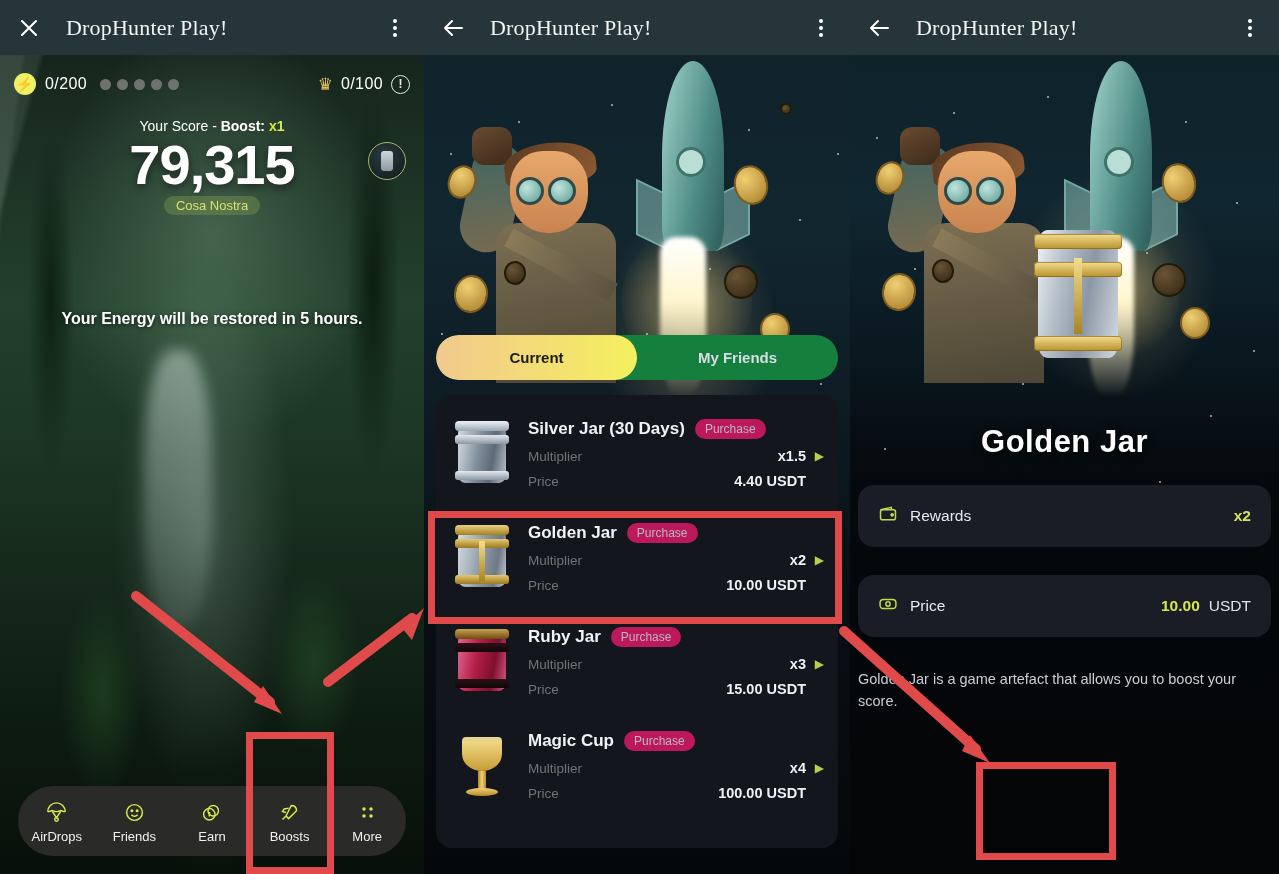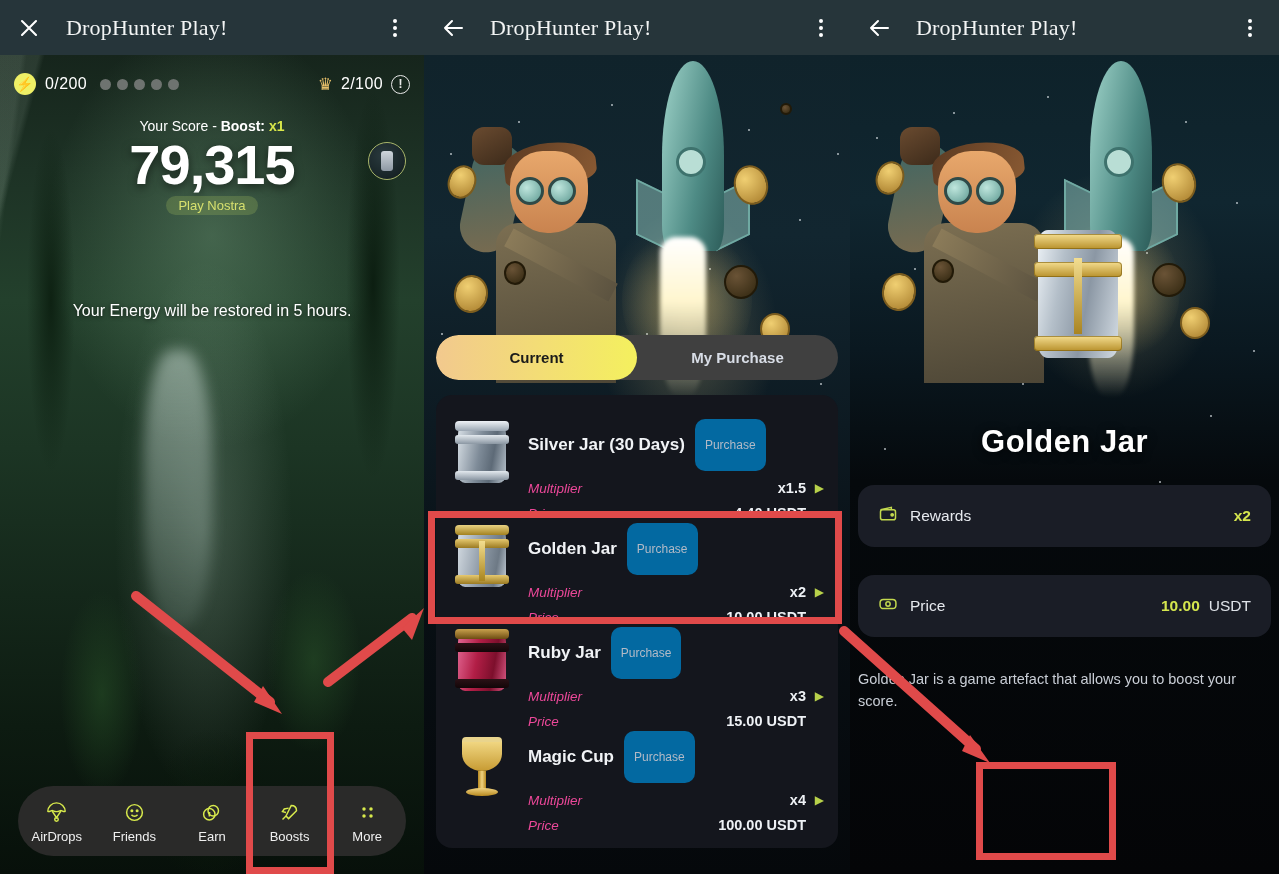--- a/index.html
+++ b/index.html
@@ -109,22 +109,23 @@
 
   .welldone {
     position: absolute; top: 300px; left: 0; right: 0; text-align: center; z-index: 12;
   }
   .welldone .wd-title {
     font-size: 45px; font-weight: 800; letter-spacing: 1px;
     color: #57e84a;
     text-shadow: 0 0 18px rgba(90,230,70,.55), 0 2px 3px rgba(0,0,0,.5);
   }
   .welldone .wd-sub {
-    margin-top: 2px; color: #ffffff; font-size: 16px;
+    margin-top: 10px; color: #ffffff; font-size: 16px;
     text-shadow: 0 1px 4px rgba(0,0,0,.7);
+    font-weight: bold;
   }
 
   .navbar {
     position: absolute; left: 18px; right: 18px; bottom: 18px; height: 70px;
     background: #2a2a29; border-radius: 35px;
     display: flex; align-items: center; justify-content: space-around; z-index: 20;
   }
   .nav-item {
     display: flex; flex-direction: column; align-items: center; gap: 4px;
     width: 72px; padding-top: 2px;
@@ -213,21 +214,21 @@
   .coin.dark { background: radial-gradient(circle at 35% 30%, #6a5336, #30260f); border-color:#221a08; }
 
   .hero-title {
     position: absolute; left: 0; right: 0; top: 283px; text-align: center;
     font-size: 35px; font-weight: 800; color: #ffffff; letter-spacing: .5px;
     text-shadow: 0 2px 8px rgba(0,0,0,.75); z-index: 14;
   }
 
   .tabs {
     position: absolute; left: 12px; right: 12px; top: 335px; height: 45px;
-    background: #404040; border-radius: 23px; display: flex; z-index: 16; overflow: hidden;
+    background: #15803d; border-radius: 23px; display: flex; z-index: 16; overflow: hidden;
   }
   .tab {
     flex: 1; display: flex; align-items: center; justify-content: center;
     font-size: 15px; color: #d8dde6; font-weight: 600; border-radius: 23px;
   }
   .tab.active {
     background: linear-gradient(90deg,#f2c98e,#f4f05e);
     color: #1a1a1a;
   }
 
@@ -265,25 +266,25 @@
   }
   .cup-foot {
     position: absolute; left: 16px; top: 57px; width: 32px; height: 8px;
     border-radius: 50%; background: linear-gradient(180deg,#f0d280,#b8891f);
   }
 
   .boost-info { flex: 1; margin-left: 14px; min-width: 0; }
   .boost-head { display: flex; align-items: center; gap: 10px; }
   .boost-name { color: #f1f3f6; font-size: 17px; font-weight: 600; }
   .badge {
-    background: #0369a1; color: #b3bac6; font-size: 12px;
-    padding: 19px 10px; border-radius: 10px;
+    background: #be185d; color: #b3bac6; font-size: 12px;
+    padding: 3px 10px; border-radius: 10px;
   }
   .kv { display: flex; align-items: center; margin-top: 9px; }
-  .kv .k { color: #ec4899; font-size: 13.5px; font-style: italic; }
+  .kv .k { color: #737373; font-size: 13.5px; }
   .kv .v { margin-left: auto; color: #eef1f5; font-size: 14.5px; font-weight: 600; }
   .kv .caret { width: 18px; text-align: right; color: #b8d14a; font-size: 12px; }
   .kv.price .caret { visibility: hidden; }
 
   
   .detail-bg {
     position: absolute; inset: 55px 0 0 0;
     background:
       radial-gradient(ellipse 34% 20% at 62% 28%, rgba(255,225,150,.22), rgba(0,0,0,0) 70%),
       linear-gradient(180deg,#0e222a 0%,#102630 18%,#0a1820 36%,#05090c 52%,#040507 100%);
@@ -368,31 +369,31 @@
         <span class="dot-row">
             <i></i>
             <i></i>
             <i></i>
             <i></i>
             <i></i>
           </span>
       </div>
       <div class="hud-right">
         <span class="crown">♛</span>
-        <span class="hud-txt">2/100</span>
+        <span class="hud-txt">0/100</span>
         <span class="excl">!</span>
       </div>
     </div>
 
     <div class="score-wrap">
       <div class="score-label">
         <span>Your Score - </span><b>Boost:</b> <span class="mult">x1</span>
       </div>
       <div class="score-value">79,315</div>
-      <div><span class="score-tag">Play Nostra</span></div>
+      <div><span class="score-tag">Cosa Nostra</span></div>
     </div>
 
     <div class="avatar-circle">
       <span class="mini-jar"></span>
     </div>
 
     <div class="welldone">
       <div class="wd-sub">Your Energy will be restored in 5 hours.</div>
     </div>
 
@@ -520,21 +521,21 @@
         <div class="coin" style="left:30px; top:220px; width:34px; height:38px; transform:rotate(10deg)"></div>
         <div class="coin dark" style="left:80px; top:206px; width:22px; height:24px"></div>
         <div class="coin" style="left:336px; top:258px; width:30px; height:32px"></div>
         <div class="coin dark" style="left:356px; top:48px; width:12px; height:12px"></div>
       </div>
     </div>
 
 
     <div class="tabs">
       <div class="tab active">Current</div>
-      <div class="tab">My Purchase</div>
+      <div class="tab">My Friends</div>
     </div>
 
     <div class="list-card">
 
       <div class="boost-row">
         <div class="jar-thumb">
           <div class="jar-body jar-silver"></div>
           <div class="jar-lid" style="background:linear-gradient(180deg,#eef2f6,#9aa6b2)"></div>
           <div class="jar-band silverband" style="top:16px"></div>
           <div class="jar-band silverband" style="top:52px"></div>

